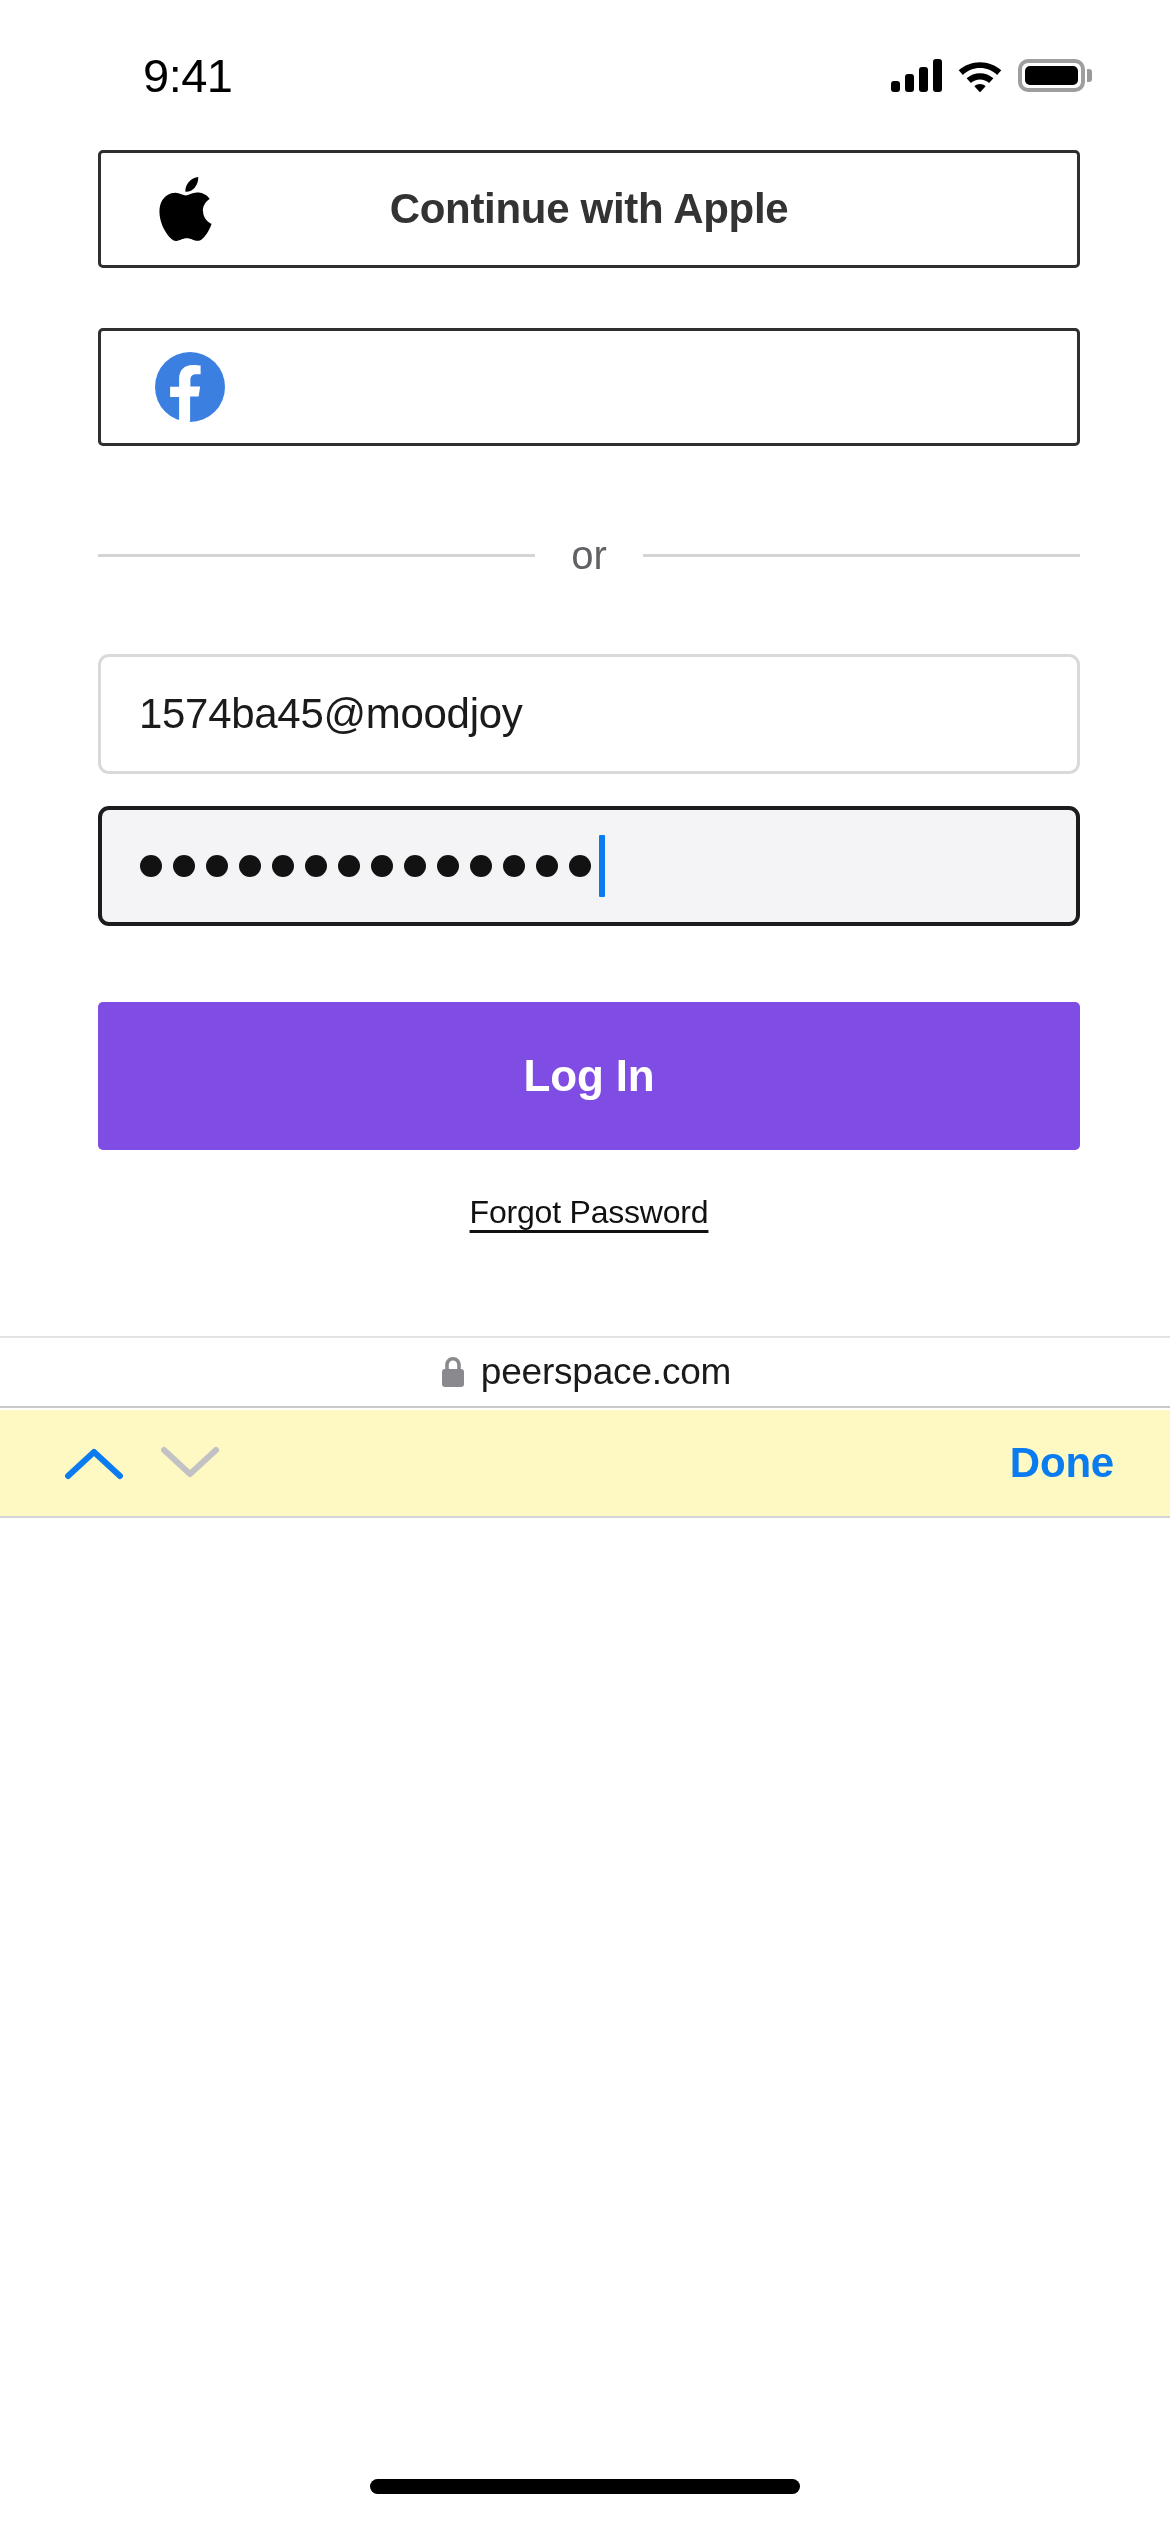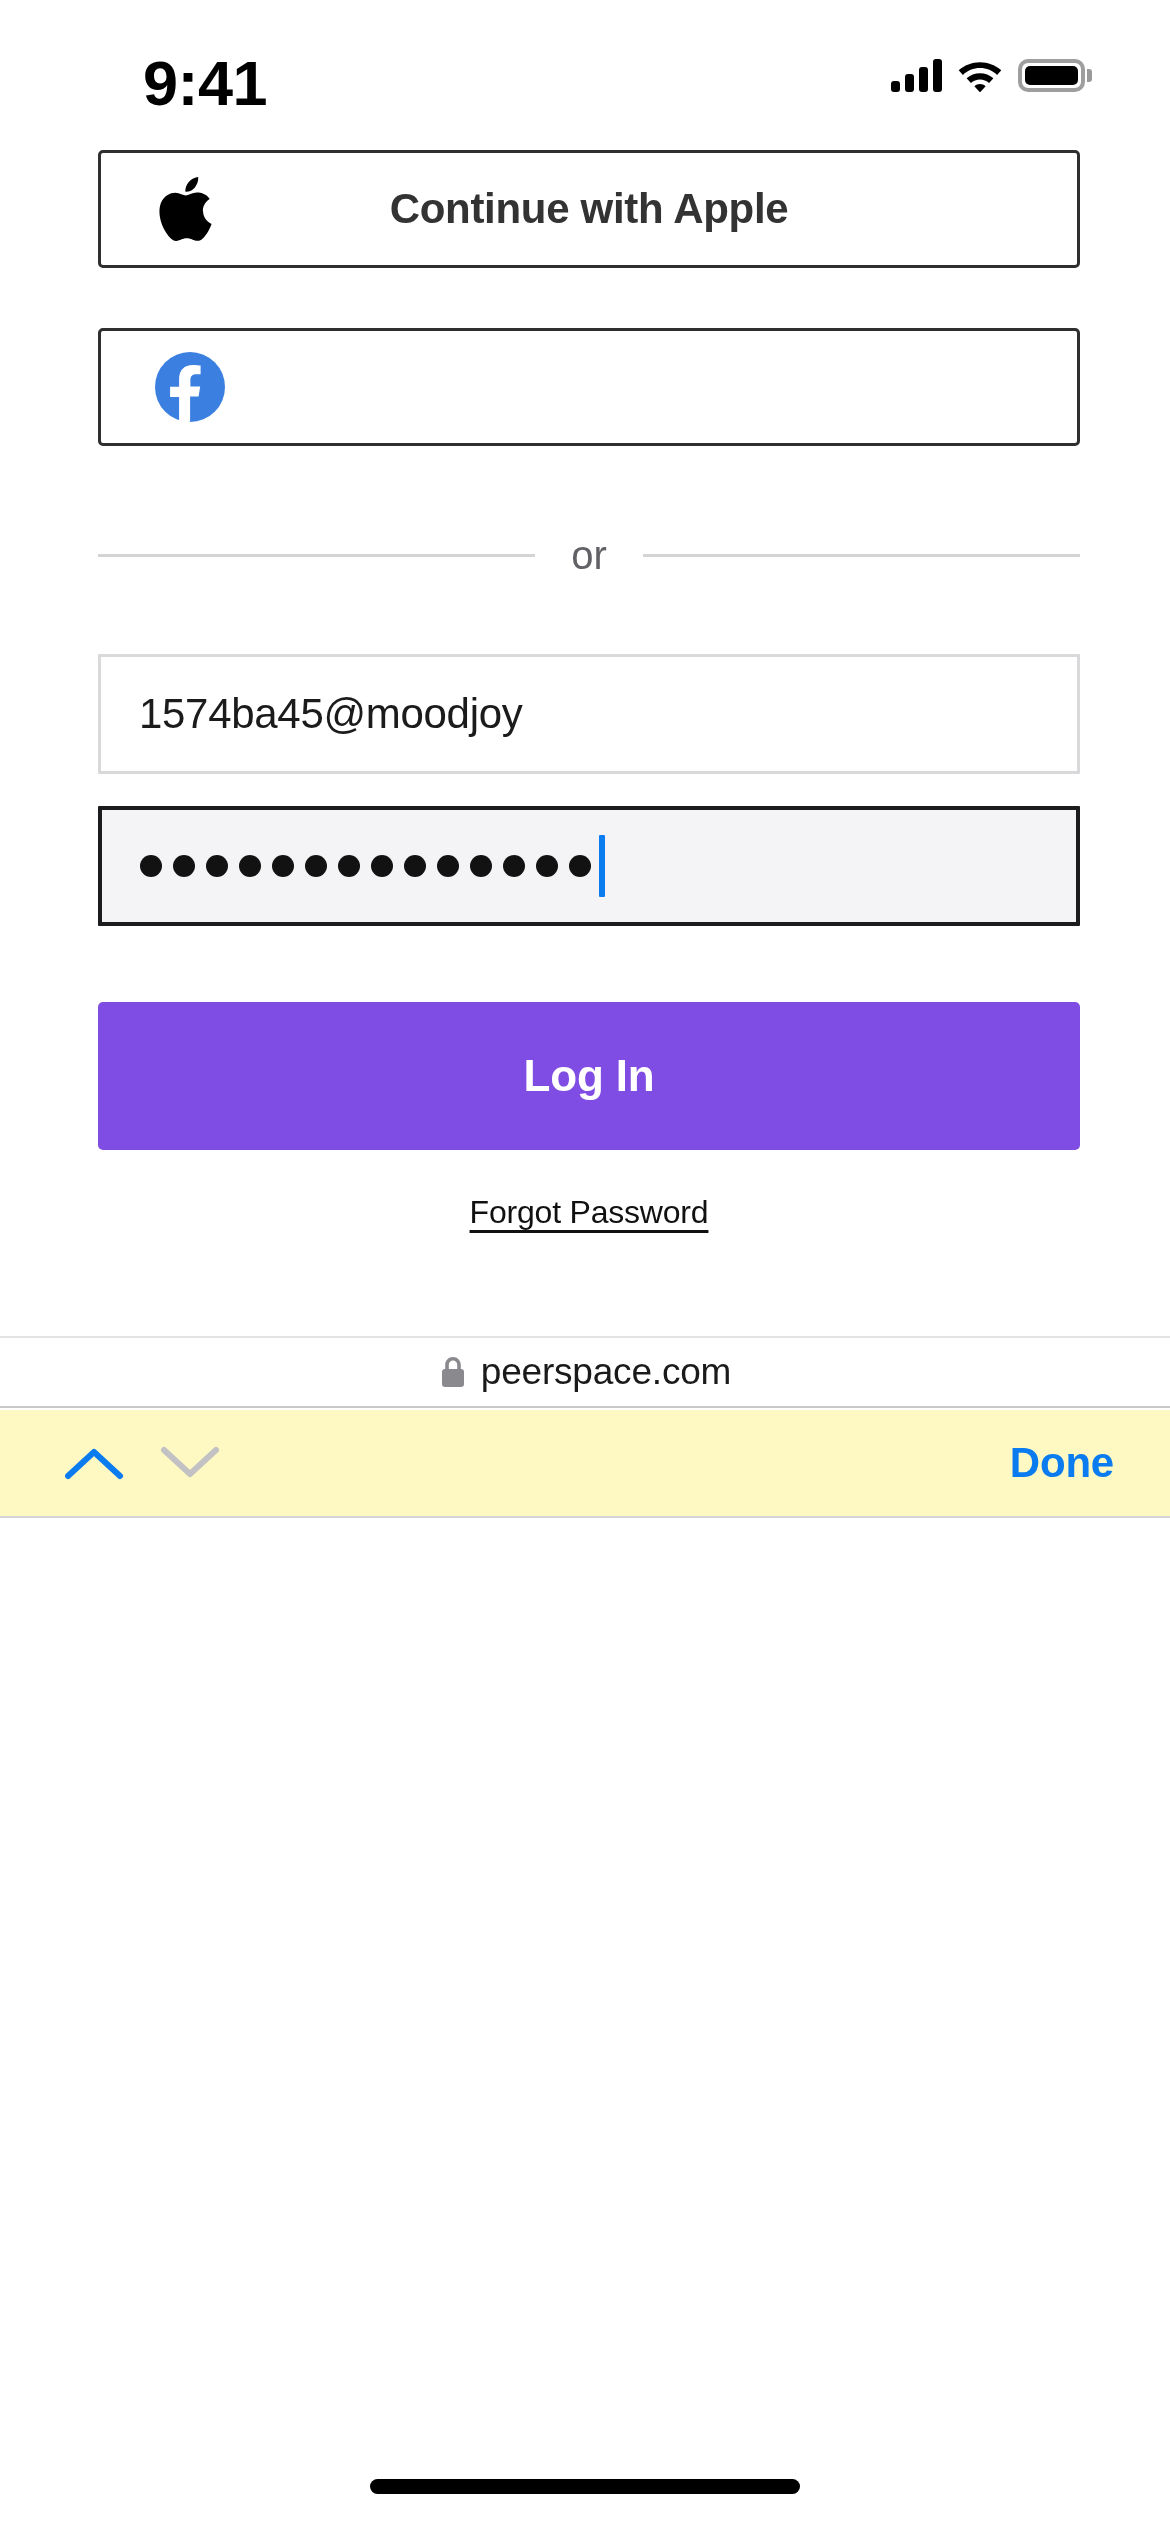--- a/index.html
+++ b/index.html
@@ -26,22 +26,22 @@
     display: flex;
     align-items: center;
     justify-content: space-between;
     padding: 0 0 0 0;
     box-sizing: border-box;
   }
   .status-time {
     position: absolute;
     left: 143px;
     top: 52px;
-    font-size: 63px;
-    font-weight: 700;
+    font-size: 47px;
+    font-weight: 400;
     color: #000000;
     letter-spacing: -0.5px;
     line-height: 1;
   }
   .status-right {
     position: absolute;
     right: 78px;
     top: 58px;
     display: flex;
     align-items: center;
@@ -153,21 +153,21 @@
   .or-text {
     font-size: 40px;
     color: #626266;
     padding: 0 36px;
     line-height: 1;
   }
 
   
   .field {
     height: 120px;
-    border-radius: 1px;
+    border-radius: 11px;
     box-sizing: border-box;
     display: flex;
     align-items: center;
     padding: 0 38px;
   }
   .field-email {
     margin-top: 68px;
     border: 3px solid #d9d9db;
     background: #ffffff;
   }

